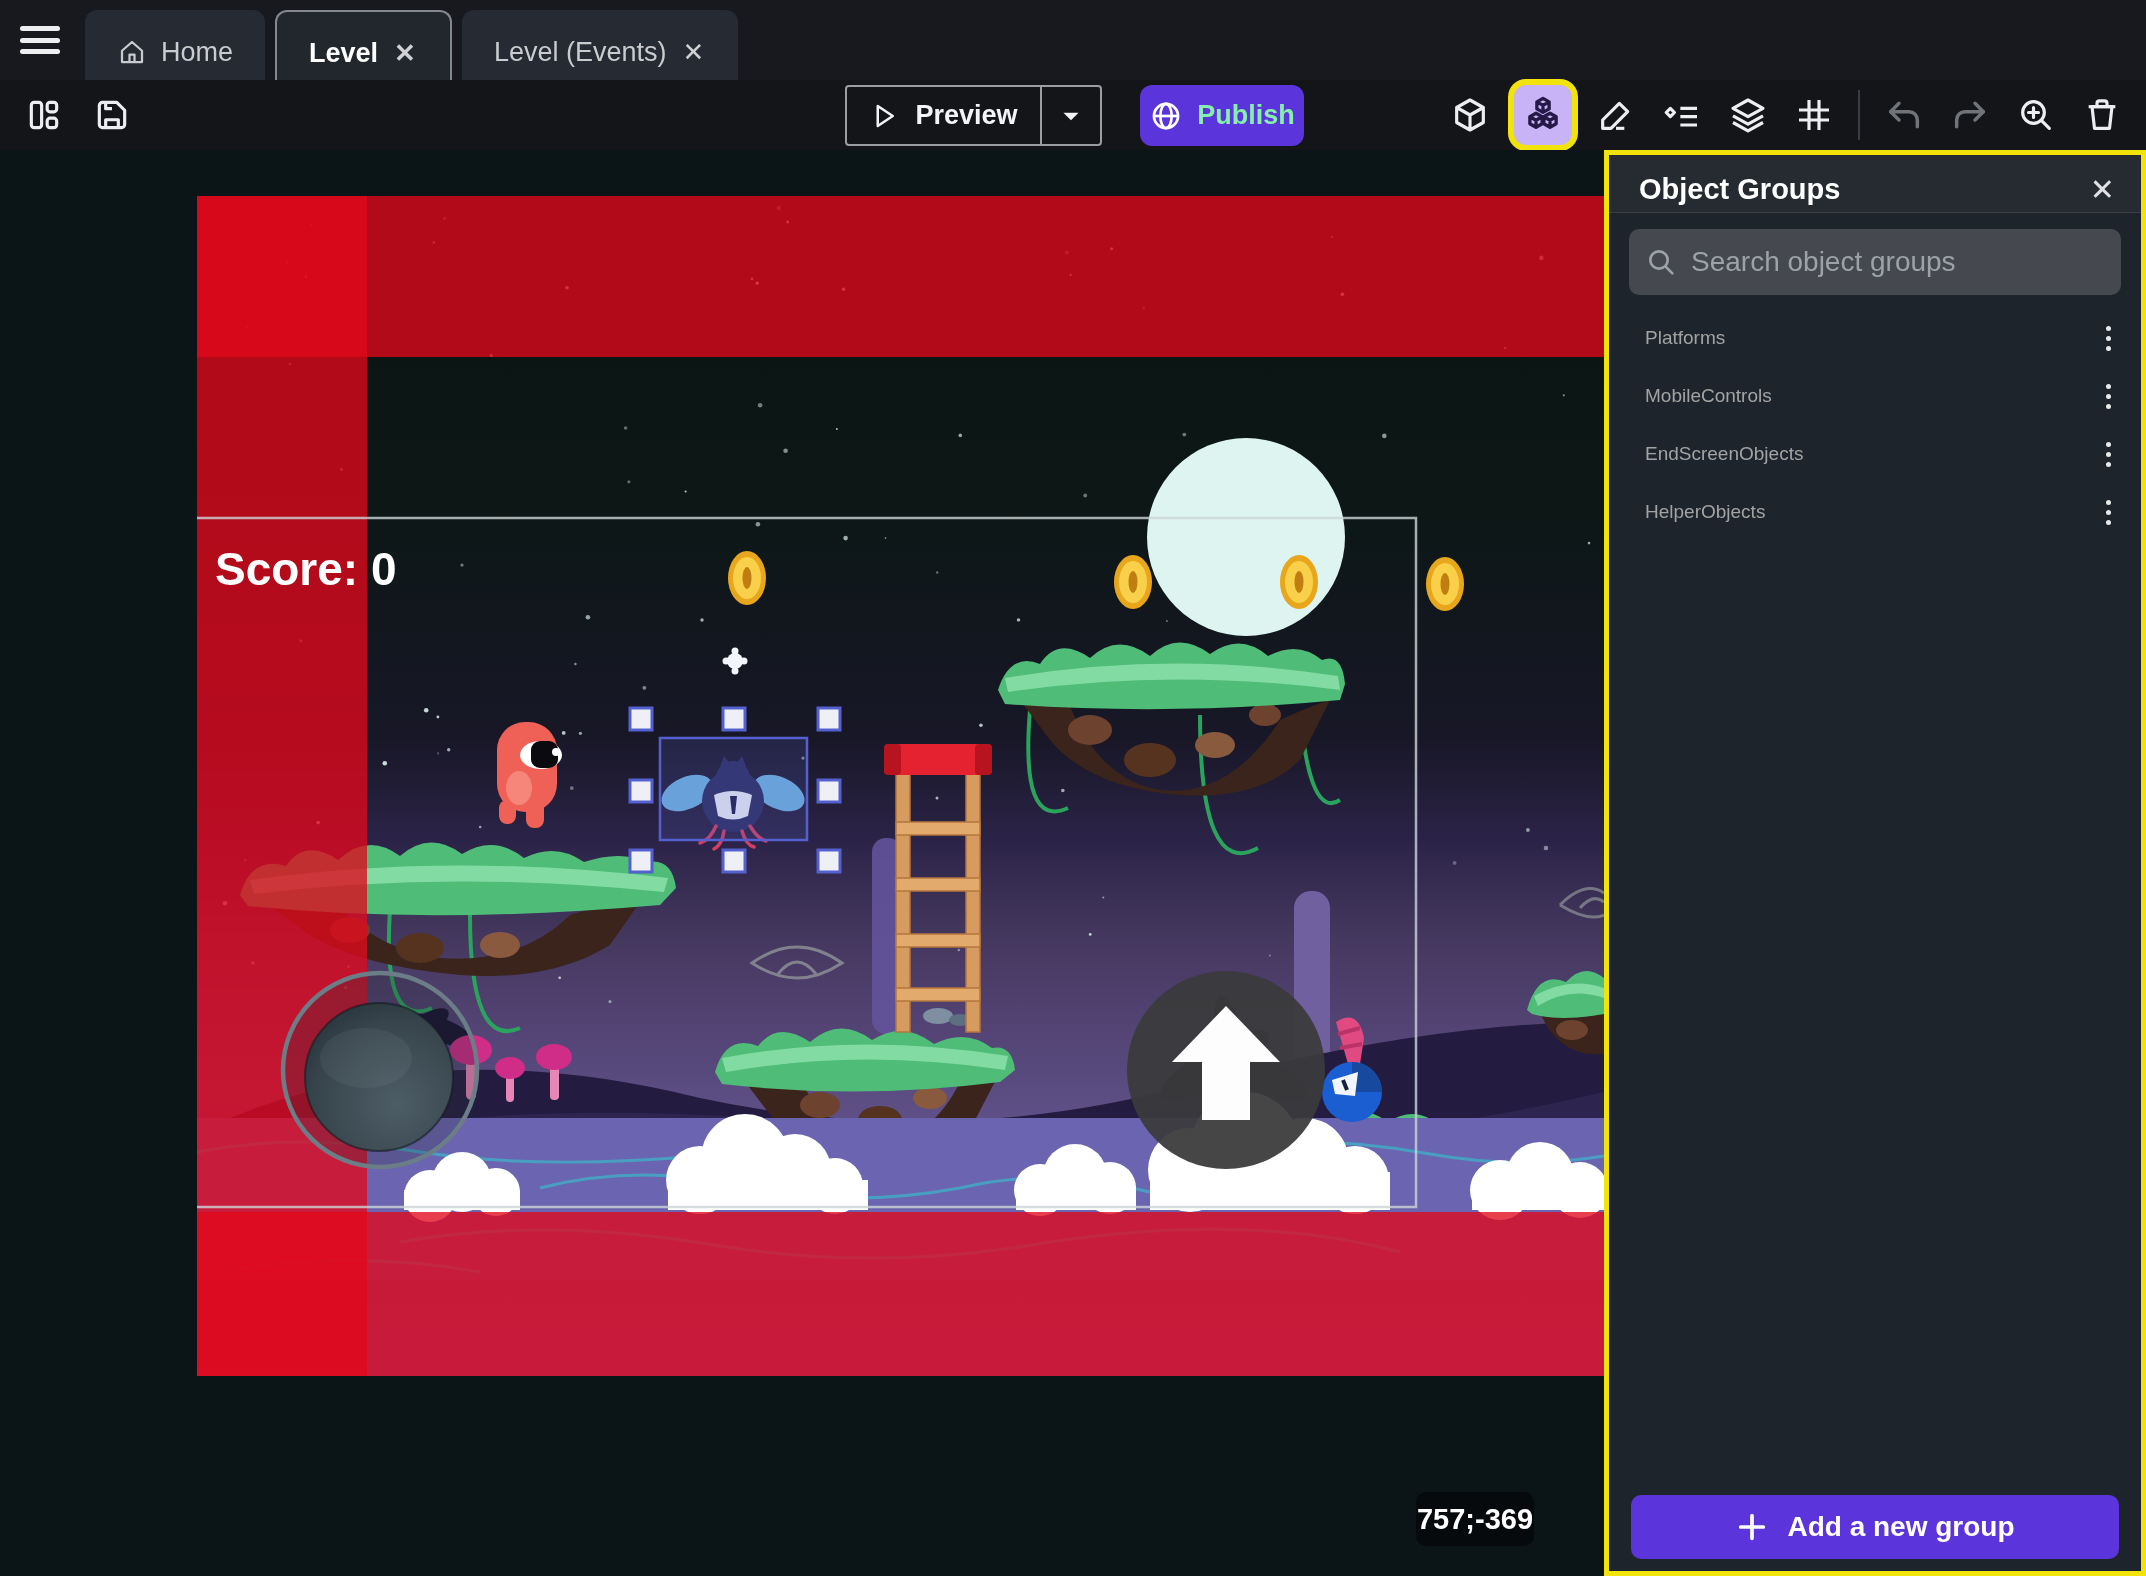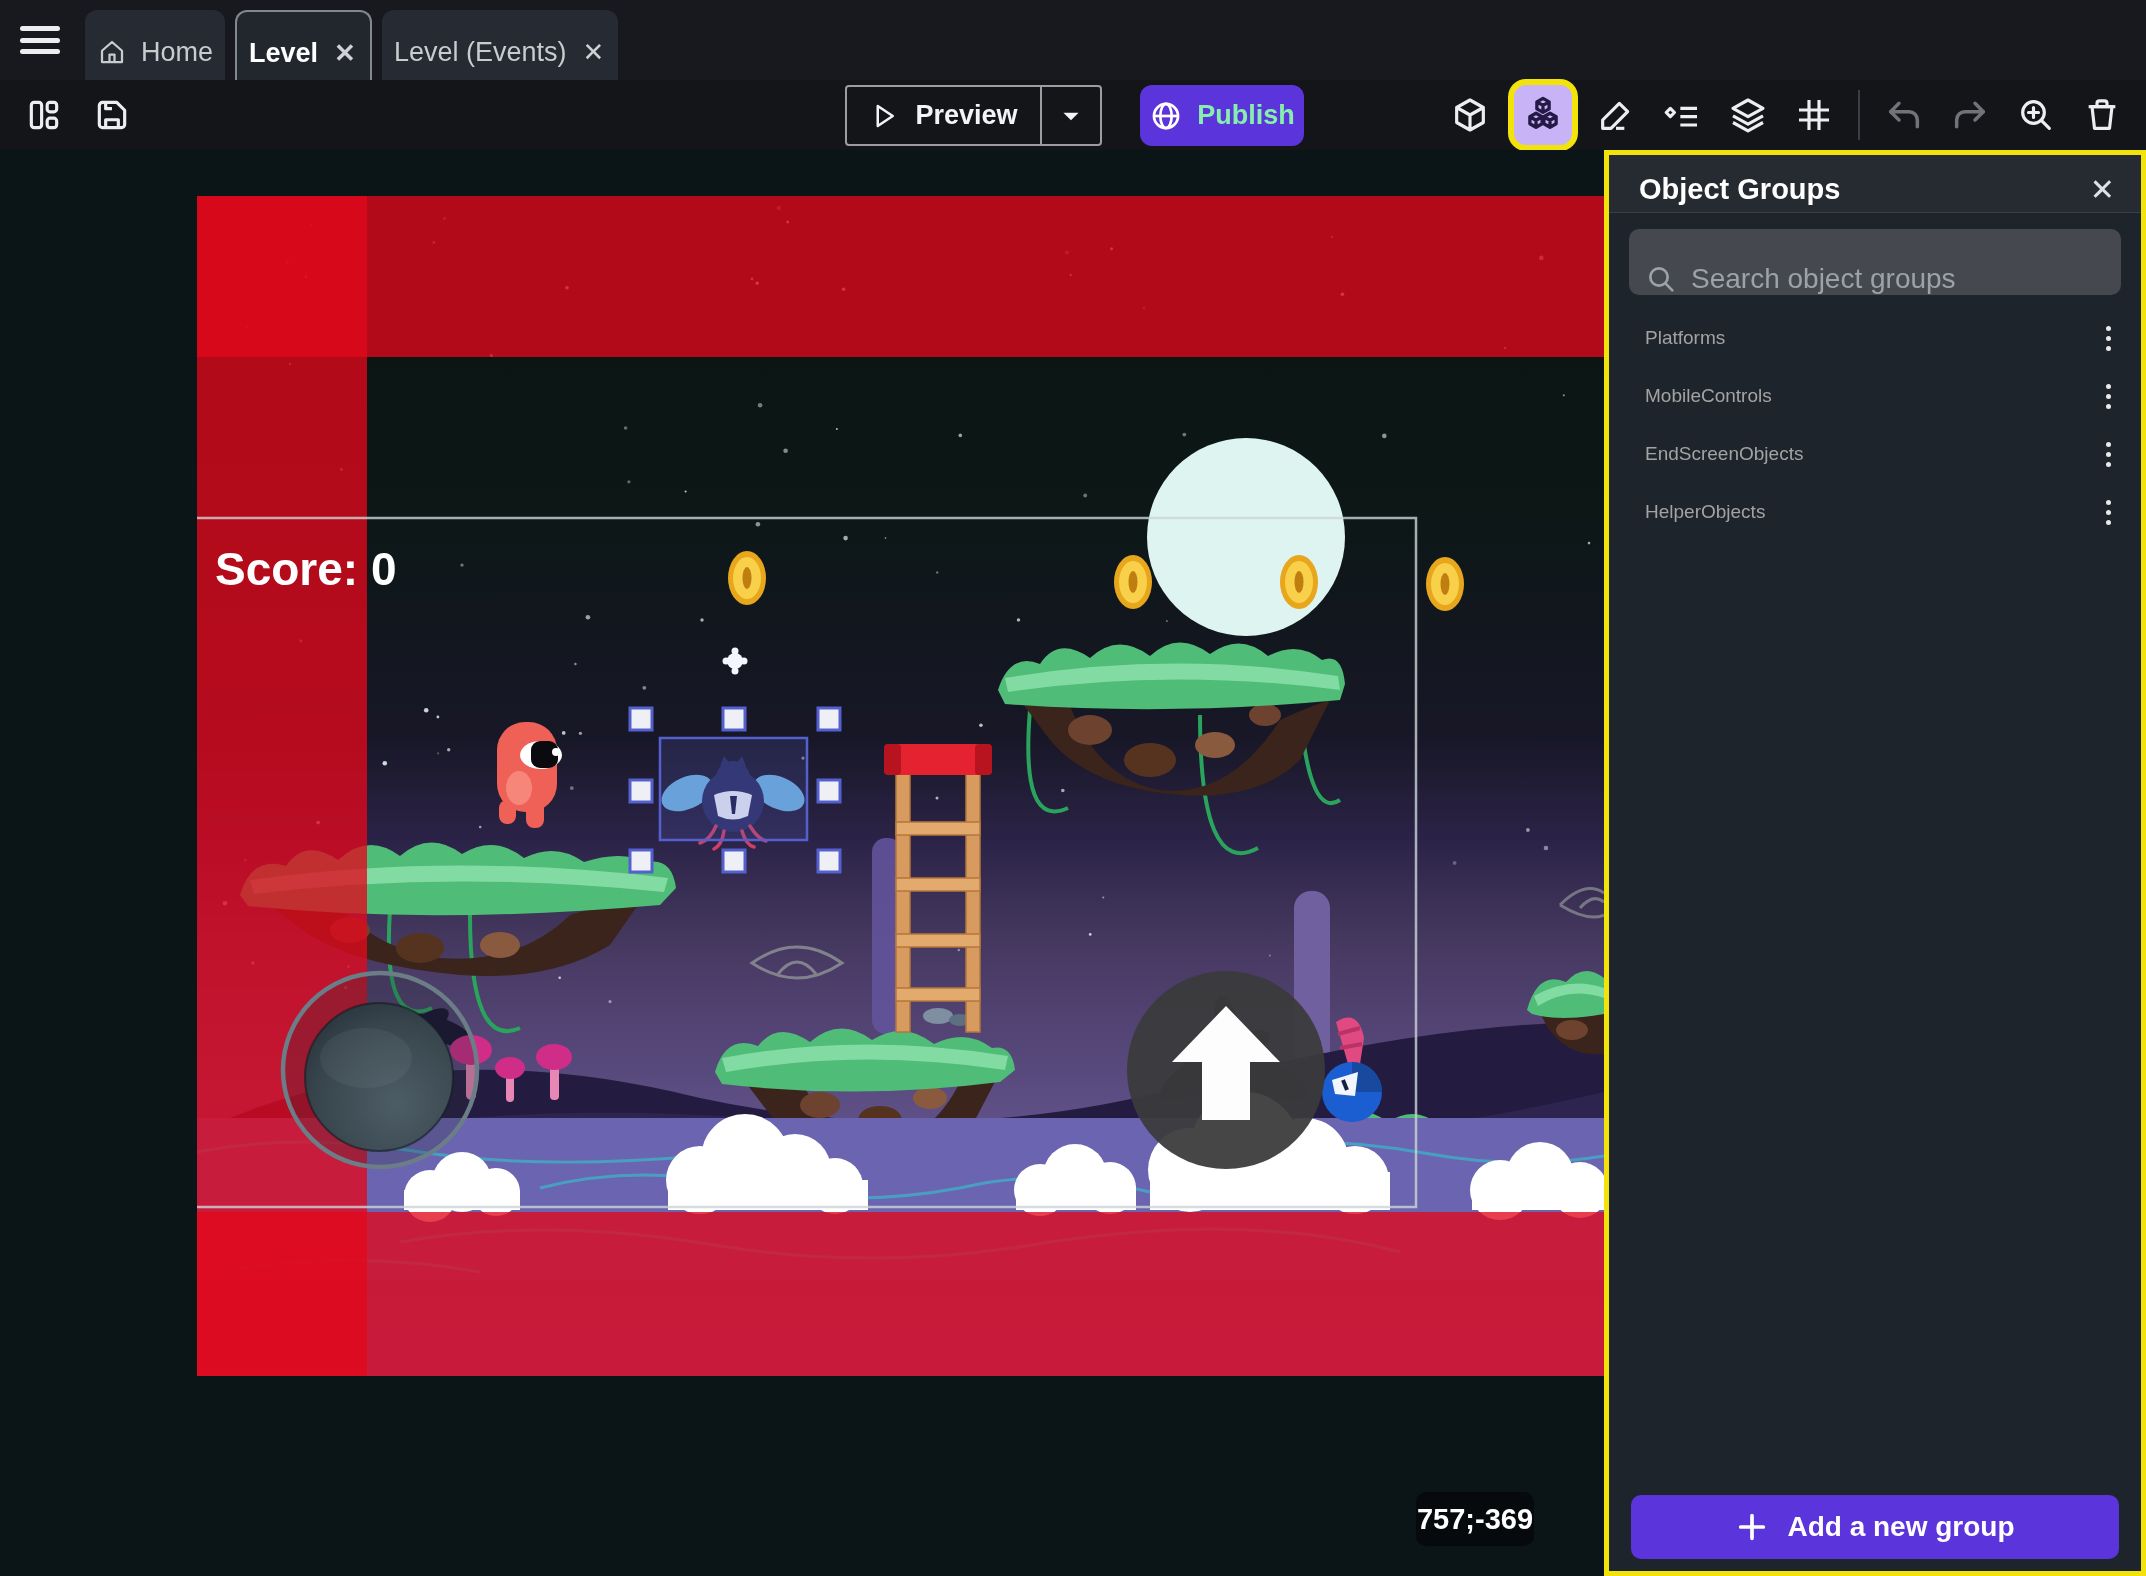--- a/index.html
+++ b/index.html
@@ -6,21 +6,21 @@
   html,body { width:2146px; height:1576px; overflow:hidden; background:#0b1417;
     font-family:"Liberation Sans", sans-serif; }
   .app { position:relative; width:2146px; height:1576px; background:#0b1417; }
 
   
   .tabbar { position:absolute; left:0; top:0; width:2146px; height:80px; background:#17191f; }
   .hamburger { position:absolute; left:18px; top:22px; width:44px; height:36px; display:flex;
     flex-direction:column; justify-content:space-between; padding:4px 2px; cursor:pointer; }
   .hamburger span { display:block; height:5px; border-radius:3px; background:#eceef0; }
   .tabs { position:absolute; left:85px; top:10px; display:flex; gap:10px; height:70px; }
-  .tab { display:flex; align-items:center; gap:14px; padding:0 12px; height:84px;
+  .tab { display:flex; align-items:center; gap:14px; padding:0 32px; height:84px;
     border-radius:12px 12px 0 0; background:#262a32; color:#c9cbce; font-size:27px; }
   .tab.active { background:#22262d; border:2px solid #84878d; border-bottom:none; color:#ffffff; font-weight:bold; }
   .tab .tab-close { font-size:26px; color:#cfd1d4; padding:0 2px; cursor:pointer; }
   .tab svg { display:block; }
 
   
   .toolbar { position:absolute; left:0; top:80px; width:2146px; height:70px; background:#141519; }
   .tool-ic { position:absolute; top:50%; transform:translateY(-50%); width:40px; height:40px;
     display:flex; align-items:center; justify-content:center; cursor:pointer; }
   .preview-btn { position:absolute; left:845px; top:5px; width:257px; height:61px;
@@ -45,21 +45,21 @@
     display:flex; align-items:center; justify-content:center; }
 
   
   .panel { position:absolute; right:0; top:150px; width:542px; height:1426px; background:#1e242b;
     border:5px solid #f2e30a; }
   .panel-header { height:58px; display:flex; align-items:center; justify-content:space-between;
     padding:12px 26px 0 30px; background:#262b31; border-bottom:1px solid #3a3f45; }
   .panel-title { color:#ffffff; font-size:29px; font-weight:600; }
   .panel-close { color:#dfe1e4; font-size:30px; cursor:pointer; line-height:1; }
   .search-wrap { margin:16px 20px 10px 20px; height:66px; background:#45494f; border-radius:10px;
-    display:flex; align-items:flex-end; padding:0 16px; gap:14px; }
+    display:flex; align-items:center; padding:0 16px; gap:14px; }
   .search-wrap input { flex:1; background:transparent; border:none; outline:none; color:#e8e9eb;
     font-size:28px; font-family:"Liberation Sans", sans-serif; }
   .search-wrap input::placeholder { color:#9da2a8; }
   .group-list { margin-top:14px; }
   .group-row { height:58px; display:flex; align-items:center; justify-content:space-between;
     padding:0 20px 0 36px; cursor:pointer; }
   .group-name { color:#a3a3a3; font-size:19px; font-weight:500; }
   .dots { display:flex; flex-direction:column; gap:5px; padding:6px 10px; cursor:pointer; }
   .dots i { width:5px; height:5px; border-radius:50%; background:#e8eaec; }
   .add-btn { position:absolute; left:22px; right:22px; bottom:12px; height:64px; background:#5b34dc;

